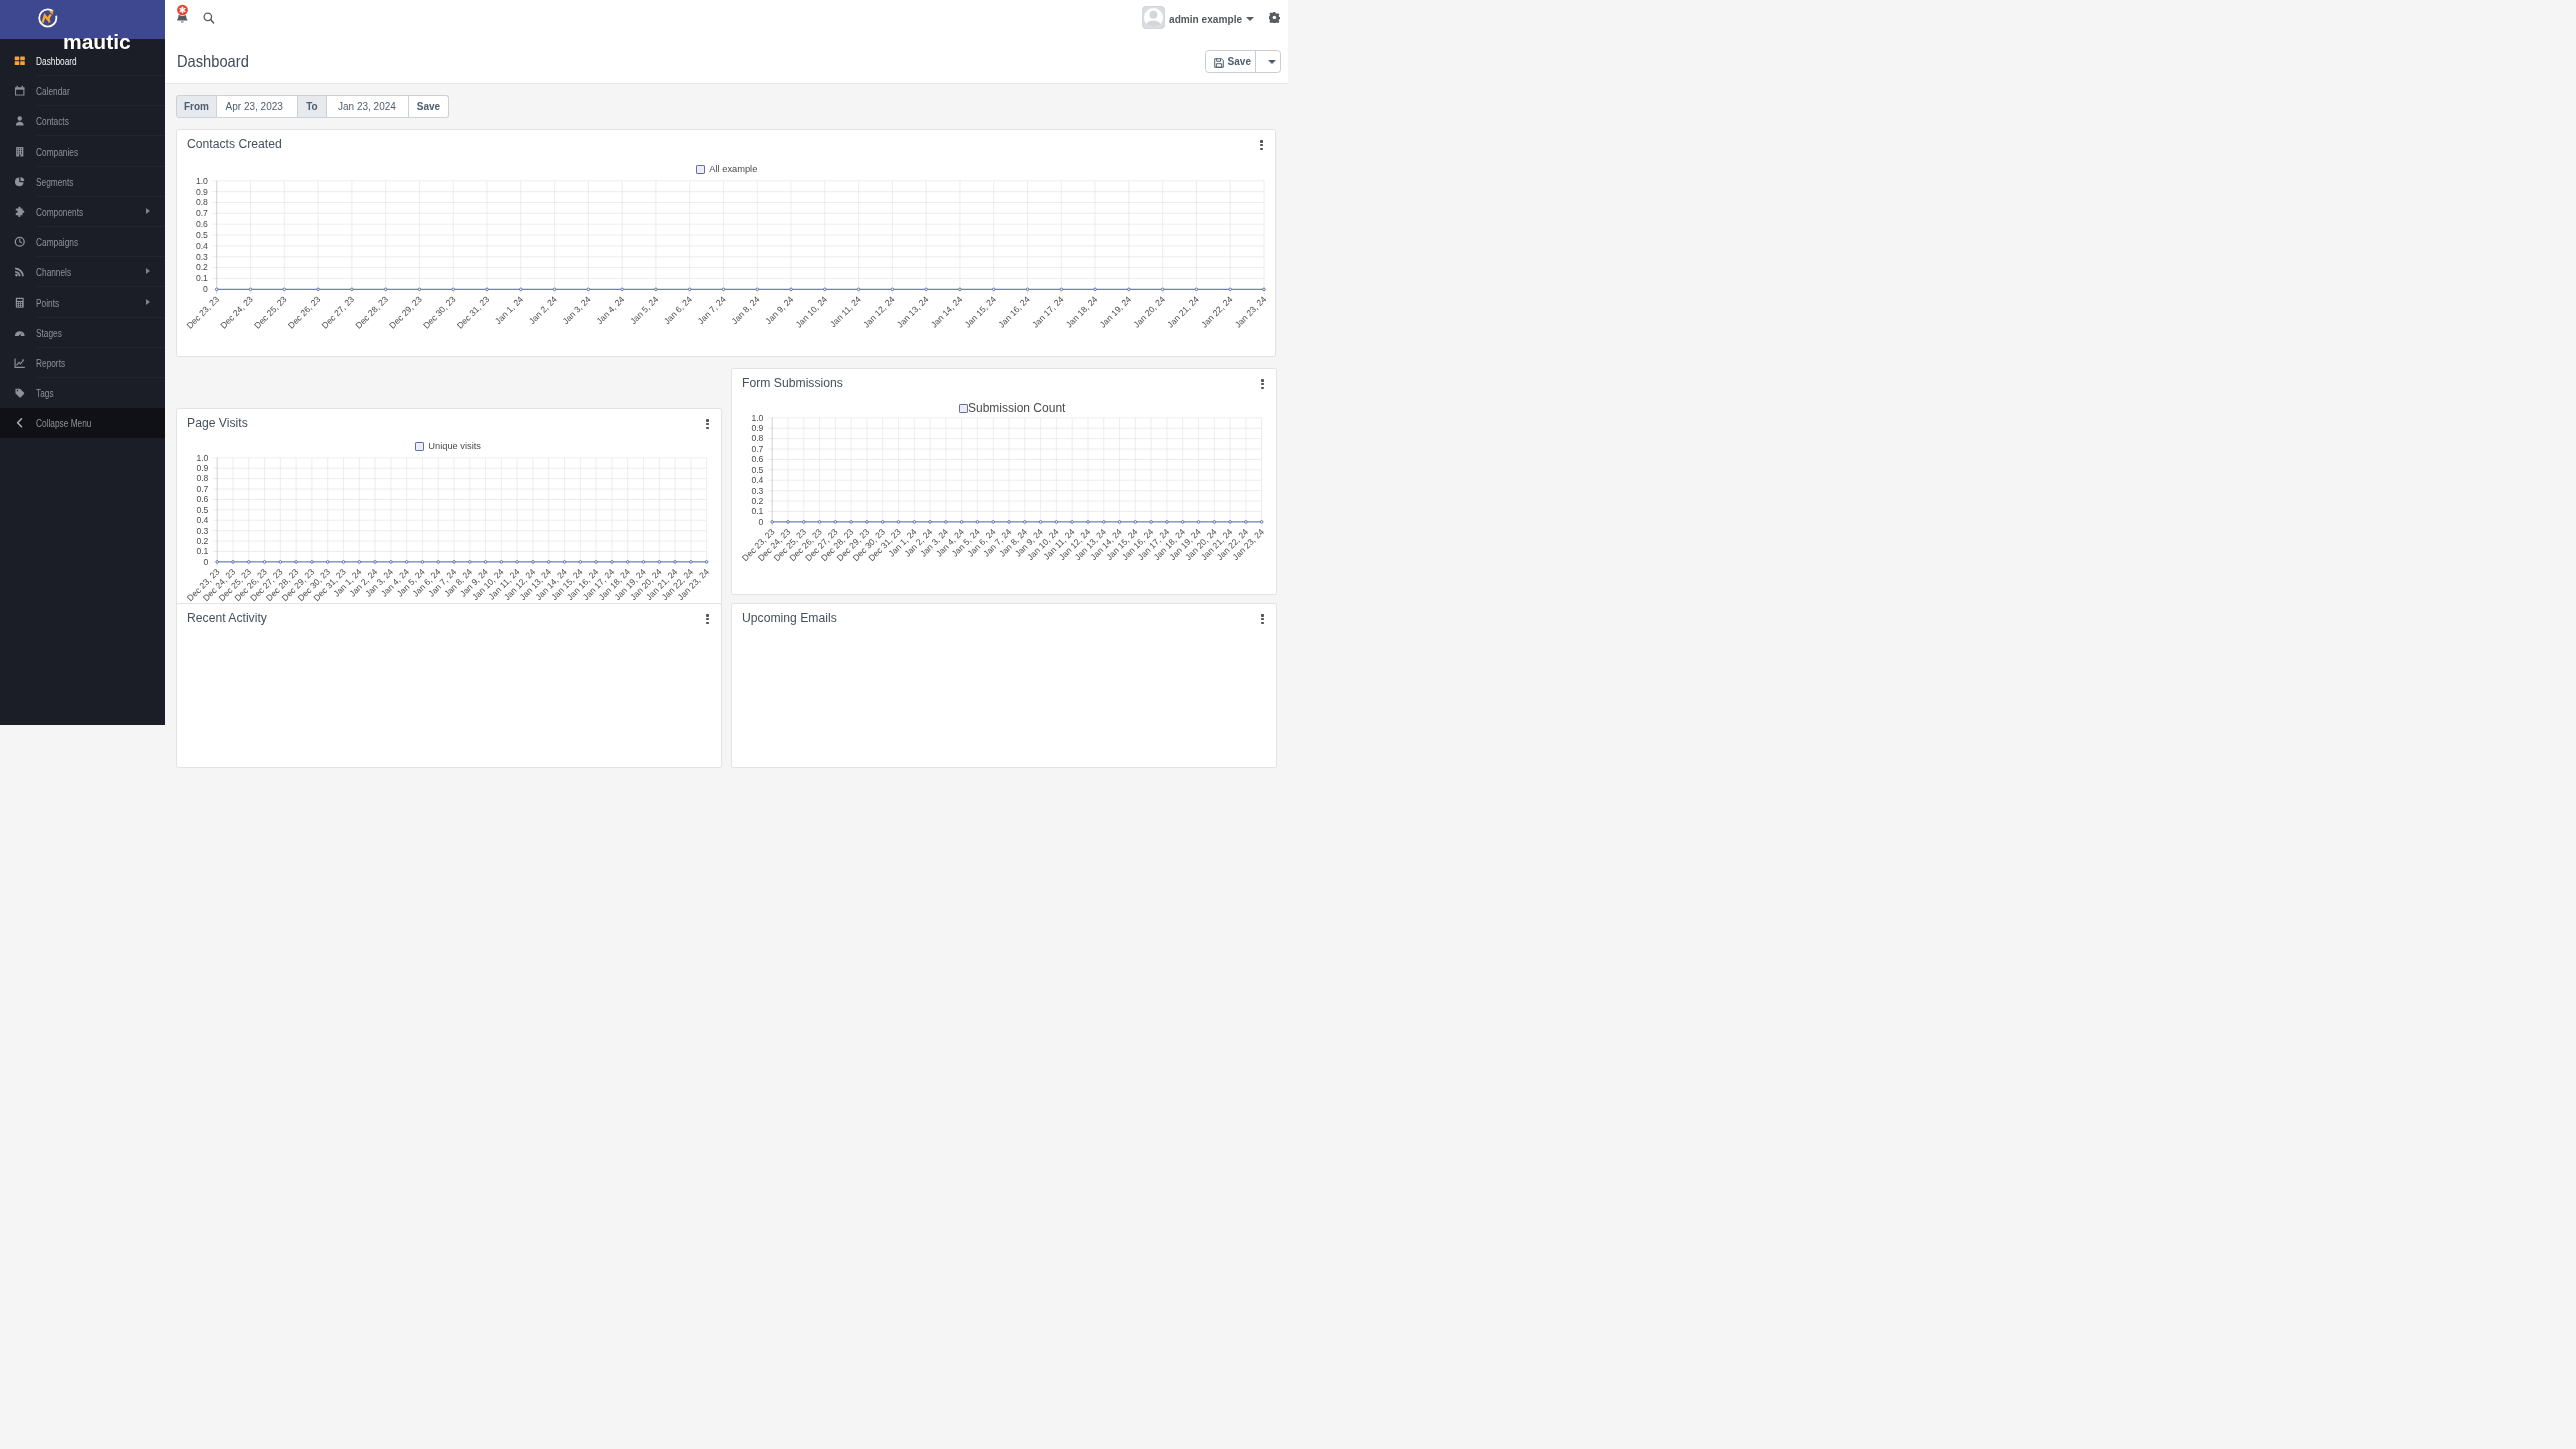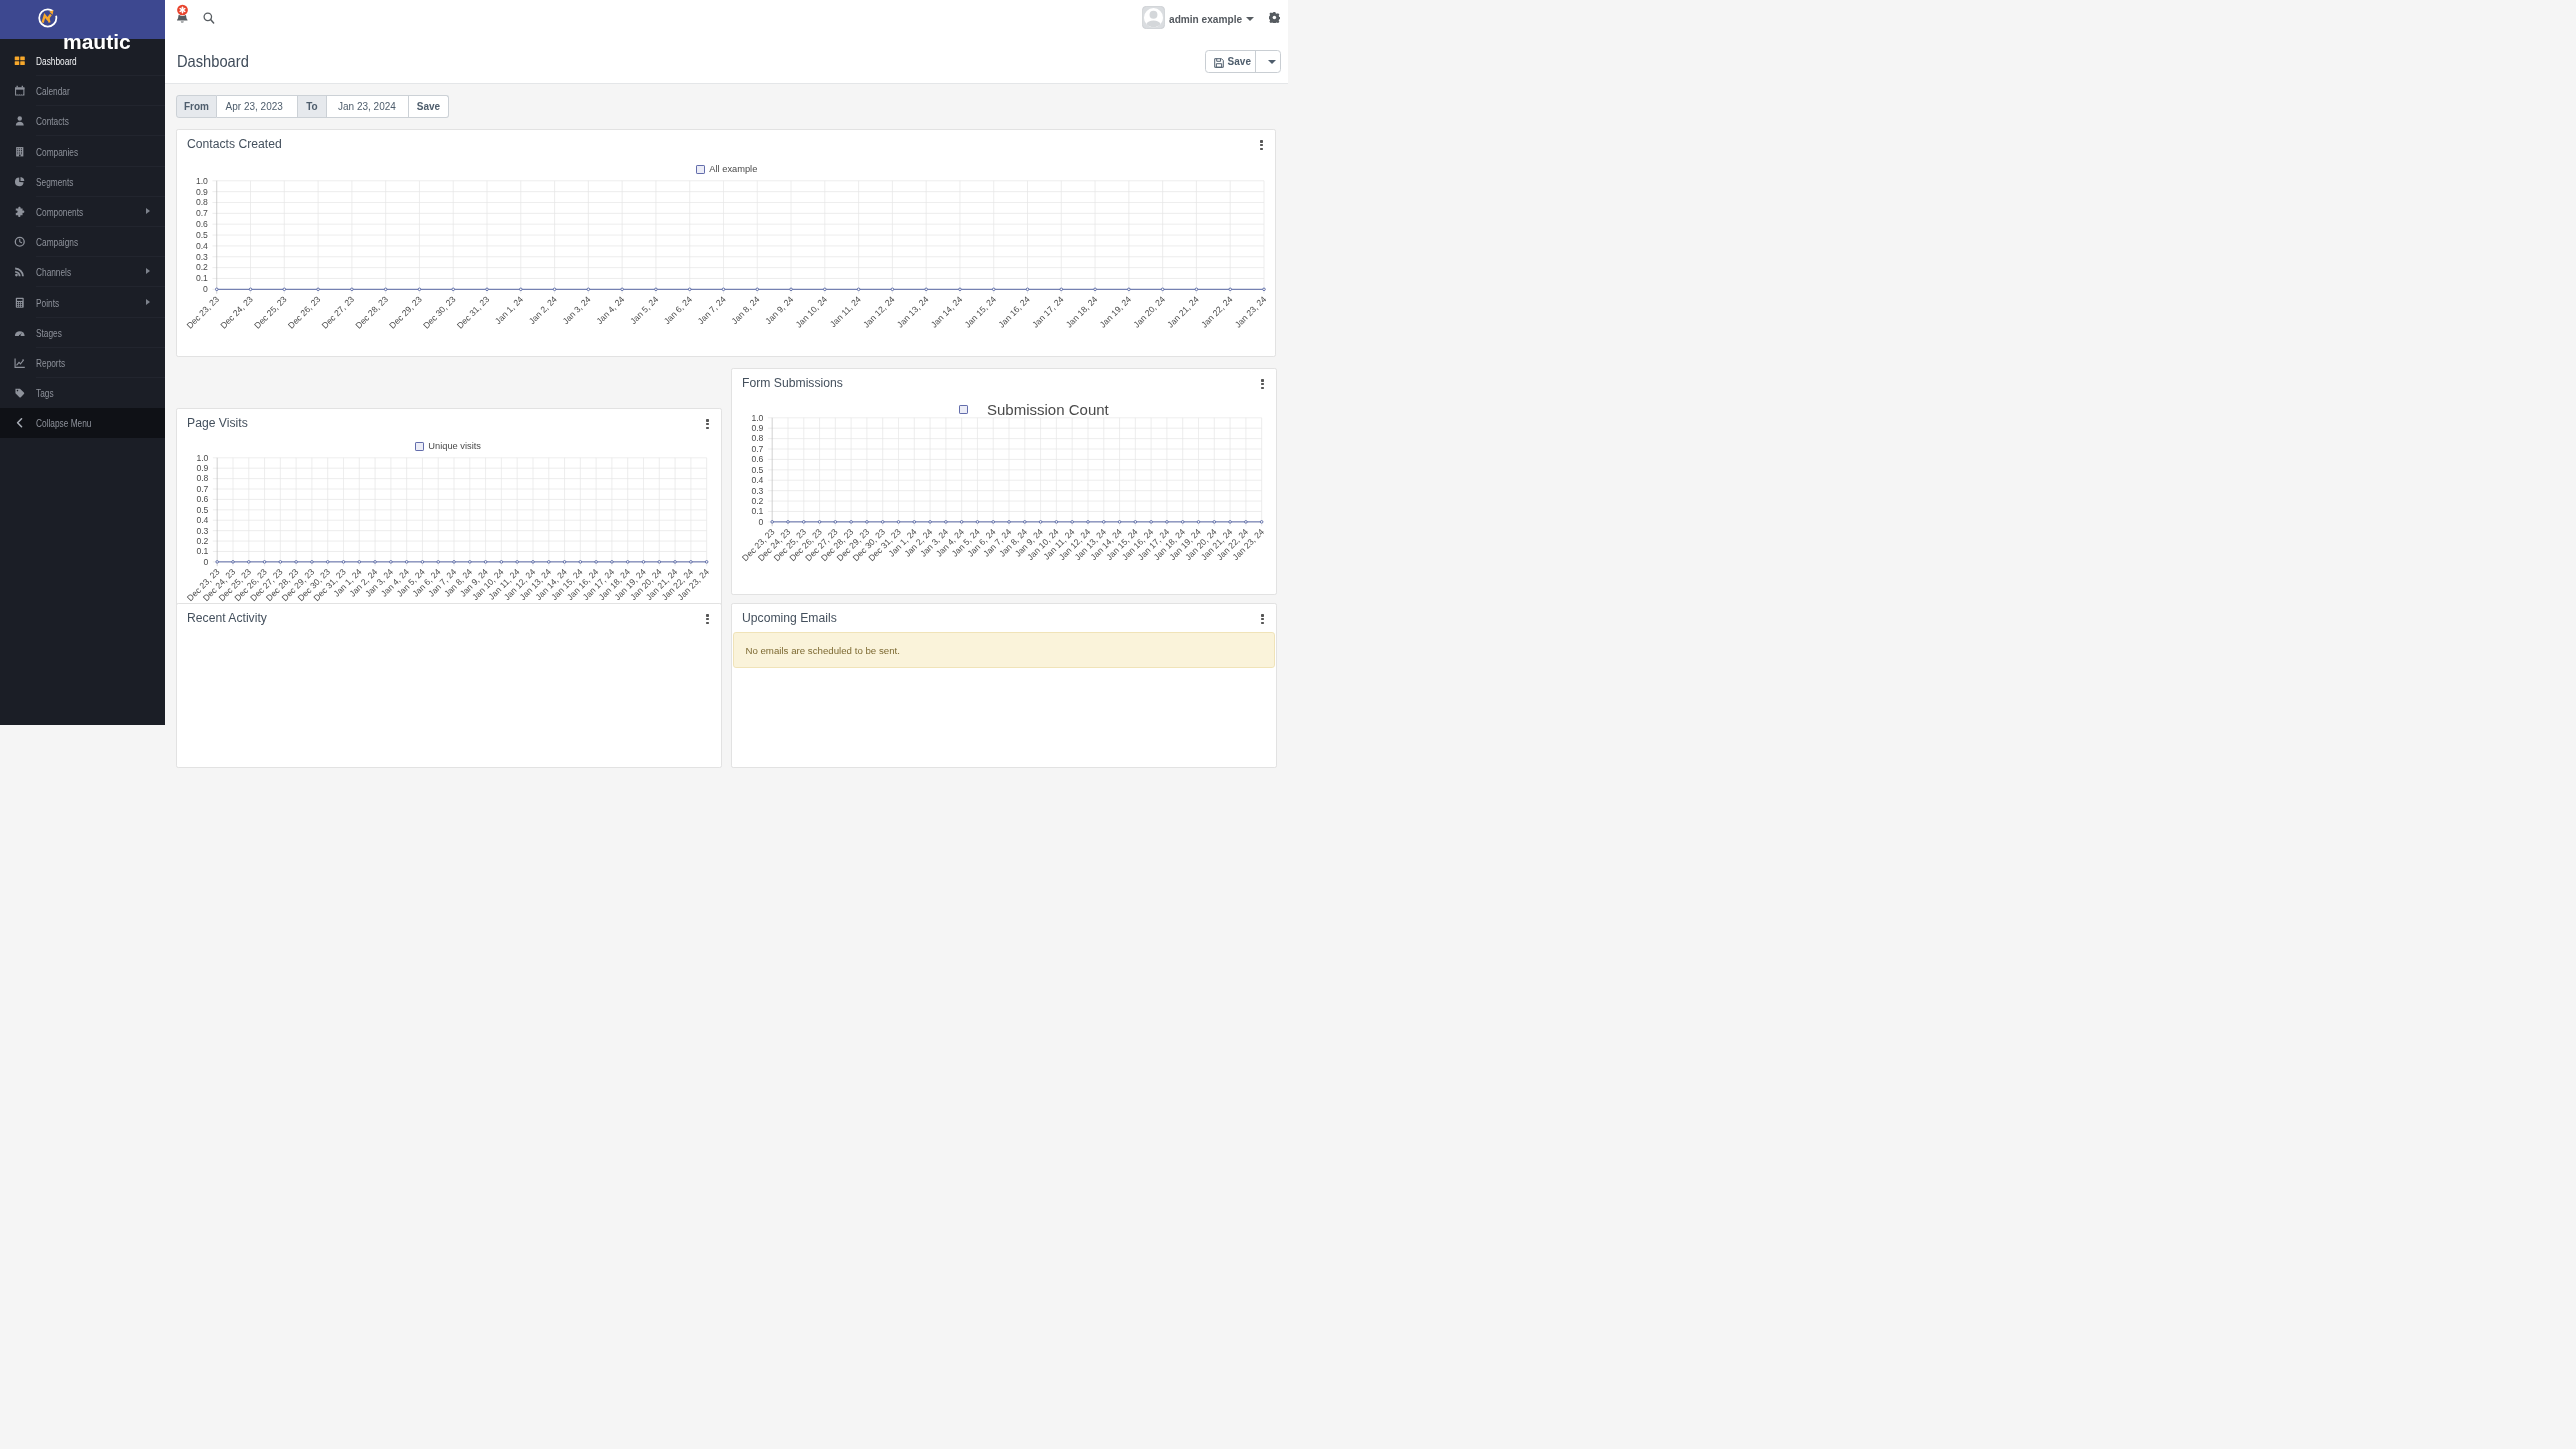--- a/index.html
+++ b/index.html
@@ -480,21 +480,21 @@
   </div>
 <div class="panel" style="left:731px;top:368px;width:546px;height:227px;">
     <div class="ptitle">Form Submissions</div>
     <div style="position:absolute;right:12px;top:10px;">
       <span style="display:block;width:2.6px;height:2.6px;background:#555;border-radius:0.7px;margin-bottom:1.3px;"></span>
       <span style="display:block;width:2.6px;height:2.6px;background:#555;border-radius:0.7px;margin-bottom:1.3px;"></span>
       <span style="display:block;width:2.6px;height:2.6px;background:#555;border-radius:0.7px;margin-bottom:1.3px;"></span>
     </div>
     <div style="position:absolute;left:227px;top:32px;display:flex;align-items:center;">
       <span style="display:inline-block;width:9px;height:9px;border:1.1px solid #626cab;background:#ecedf7;border-radius:1.1px;"></span>
-      <span style="margin-left:19px;font-size:15px;color:#4a4a4a;">Submission Count</span>
+      <span style="margin-left:0;font-size:12px;color:#4a4a4a;">Submission Count</span>
     </div>
     <svg width="545" height="225" viewBox="0 0 758 313.5" style="position:absolute;left:0;top:0;">
       <line x1="49.3" y1="213.00" x2="737.3" y2="213.00" stroke="#e6e6e6" stroke-width="1"></line>
       <line x1="49.3" y1="198.50" x2="737.3" y2="198.50" stroke="#e6e6e6" stroke-width="1"></line>
       <line x1="49.3" y1="184.00" x2="737.3" y2="184.00" stroke="#e6e6e6" stroke-width="1"></line>
       <line x1="49.3" y1="169.50" x2="737.3" y2="169.50" stroke="#e6e6e6" stroke-width="1"></line>
       <line x1="49.3" y1="155.00" x2="737.3" y2="155.00" stroke="#e6e6e6" stroke-width="1"></line>
       <line x1="49.3" y1="140.50" x2="737.3" y2="140.50" stroke="#e6e6e6" stroke-width="1"></line>
       <line x1="49.3" y1="126.00" x2="737.3" y2="126.00" stroke="#e6e6e6" stroke-width="1"></line>
       <line x1="49.3" y1="111.50" x2="737.3" y2="111.50" stroke="#e6e6e6" stroke-width="1"></line>
@@ -619,16 +619,13 @@
       <span style="display:block;width:2.6px;height:2.6px;background:#555;border-radius:0.7px;margin-bottom:1.3px;"></span>
     </div>
   </div>
 <div class="panel" style="left:731px;top:603px;width:546px;height:165px;">
     <div class="ptitle">Upcoming Emails</div>
     <div style="position:absolute;right:12px;top:10px;">
       <span style="display:block;width:2.6px;height:2.6px;background:#555;border-radius:0.7px;margin-bottom:1.3px;"></span>
       <span style="display:block;width:2.6px;height:2.6px;background:#555;border-radius:0.7px;margin-bottom:1.3px;"></span>
       <span style="display:block;width:2.6px;height:2.6px;background:#555;border-radius:0.7px;margin-bottom:1.3px;"></span>
     </div>
-    <div class="abs" style="left:1.4px;top:28px;width:542px;height:36px;background:#faf3da;
-border:0.7px solid #f0e3b8;border-radius:2.9px;display:flex;align-items:center;padding-left:11px;
-font-size:9.7px;color:#7d6a33;">No emails are scheduled to be sent.</div>
   </div>
 
 </body></html>

